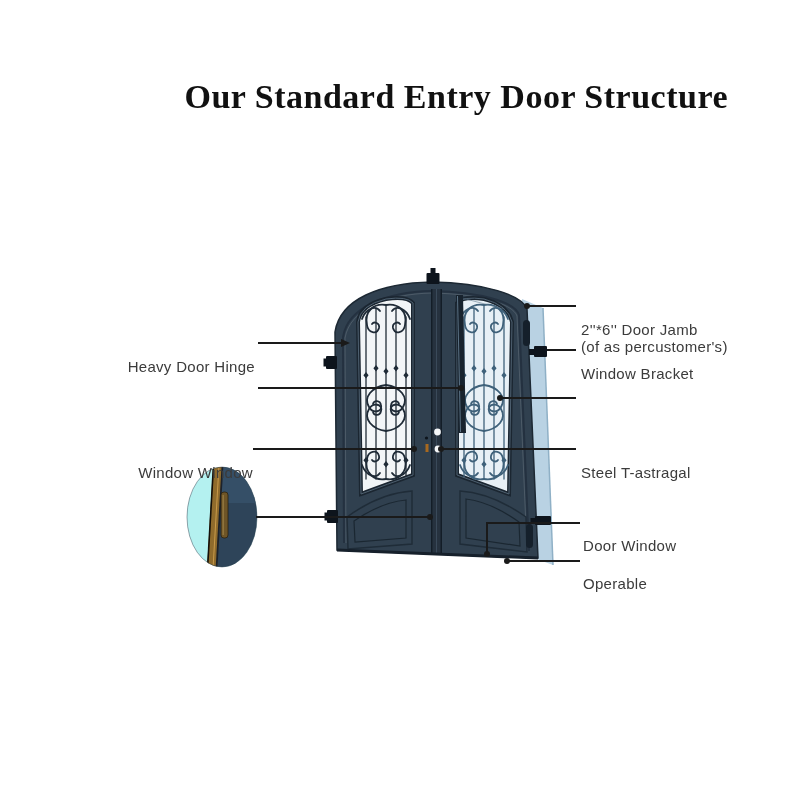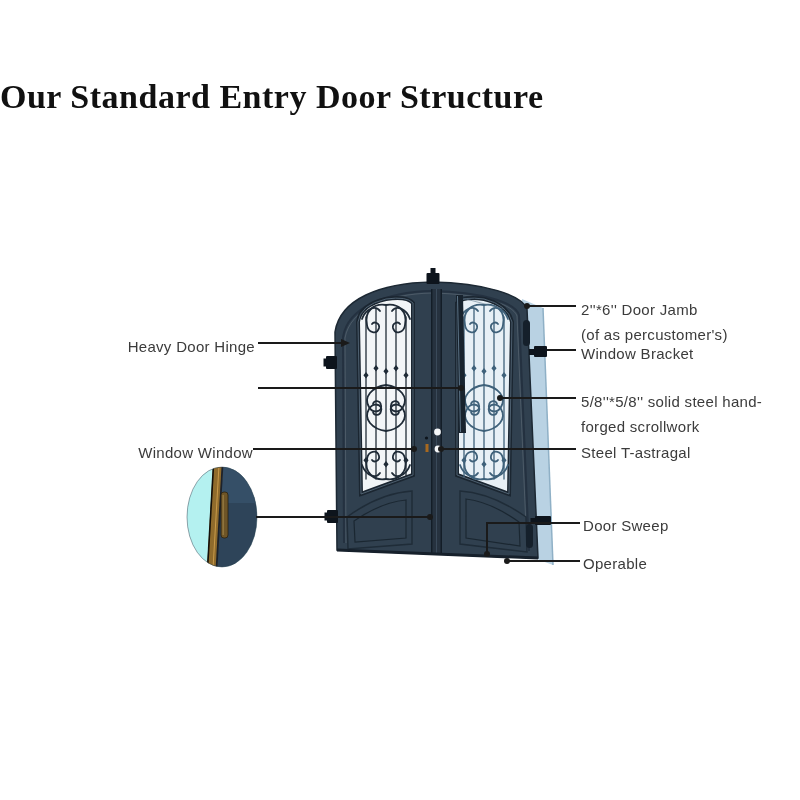--- a/index.html
+++ b/index.html
@@ -1,22 +1,22 @@
 <!DOCTYPE html>
 <html style="--title_text: #111111; --label_text: #3b3b3b; --line: #1a1a1a; --door: #30404f; --door_dark: #1c2833; --glass: #f2f5f7; --glass_right: #e8f0f6; --scroll_left: #1f2b37; --scroll_right: #3f617a; --jamb: #b9d2e3; --jamb_edge: #8fb0c6; --hardware: #0d141c; --inset_cyan: #b4f1f0; --inset_dark: #2e4459; --inset_gold: #8f6b2c; --bolt: #6e5527; --latch_orange: #a8691f;"><head>
 <meta charset="utf-8">
 <style>
   html,body{margin:0;padding:0;background:#ffffff;}
   #canvas{position:relative;width:800px;height:800px;background:#fff;overflow:hidden;
           font-family:"Liberation Sans",sans-serif;}
-  .title{position:absolute;left:0;top:78px;width:728px;text-align:left;
+  .title{position:absolute;left:0;top:78px;width:728px;text-align:right;
          font-family:"Liberation Serif",serif;font-weight:bold;font-size:34px;
          letter-spacing:.5px;color:var(--title_text);}
-  .lbl{position:absolute;font-size:15px;line-height:25px;color:var(--label_text);
-       letter-spacing:.3px;white-space:pre-line;}
+  .lbl{position:absolute;font-size:15px;line-height:17px;color:var(--label_text);
+       letter-spacing:.3px;white-space:pre-line;margin-top:24px;}
   .lbl.r{text-align:right;}
   .hl{position:absolute;height:2px;background:var(--line);}
   .vl{position:absolute;width:2px;background:var(--line);}
   .dot{position:absolute;width:6px;height:6px;border-radius:50%;background:var(--line);}
   .arr{position:absolute;width:0;height:0;border-top:4px solid transparent;
        border-bottom:4px solid transparent;border-left:9px solid var(--line);}
   .f-door{fill:var(--door);}
   .s-frame{stroke:var(--door_dark);stroke-width:1.5;}
   .f-jamb{fill:var(--jamb);}
   .s-jambe{fill:none;stroke:var(--jamb_edge);stroke-width:1.5;}
@@ -189,19 +189,17 @@
 
   <div class="hl" style="left:507px;top:560px;width:73px"></div>
   <div class="dot" style="left:504px;top:558px"></div>
 
   <div class="lbl r" style="right:545px;top:334px">Heavy Door Hinge</div>
   <div class="lbl r" style="right:547px;top:440px">Window Window</div>
 
   <div class="lbl" style="left:581px;top:297px">2''*6'' Door Jamb
 (of as percustomer's)</div>
   <div class="lbl" style="left:581px;top:341px">Window Bracket</div>
-  <div class="lbl" style="left:581px;top:389px">5/8''*5/8'' solid steel hand-
-forged scrollwork</div>
   <div class="lbl" style="left:581px;top:440px">Steel T-astragal</div>
-  <div class="lbl" style="left:583px;top:513px">Door Sweep</div>
+  <div class="lbl" style="left:583px;top:513px">Door Window</div>
   <div class="lbl" style="left:583px;top:551px">Operable</div>
 
 </div>
 
 </body></html>

